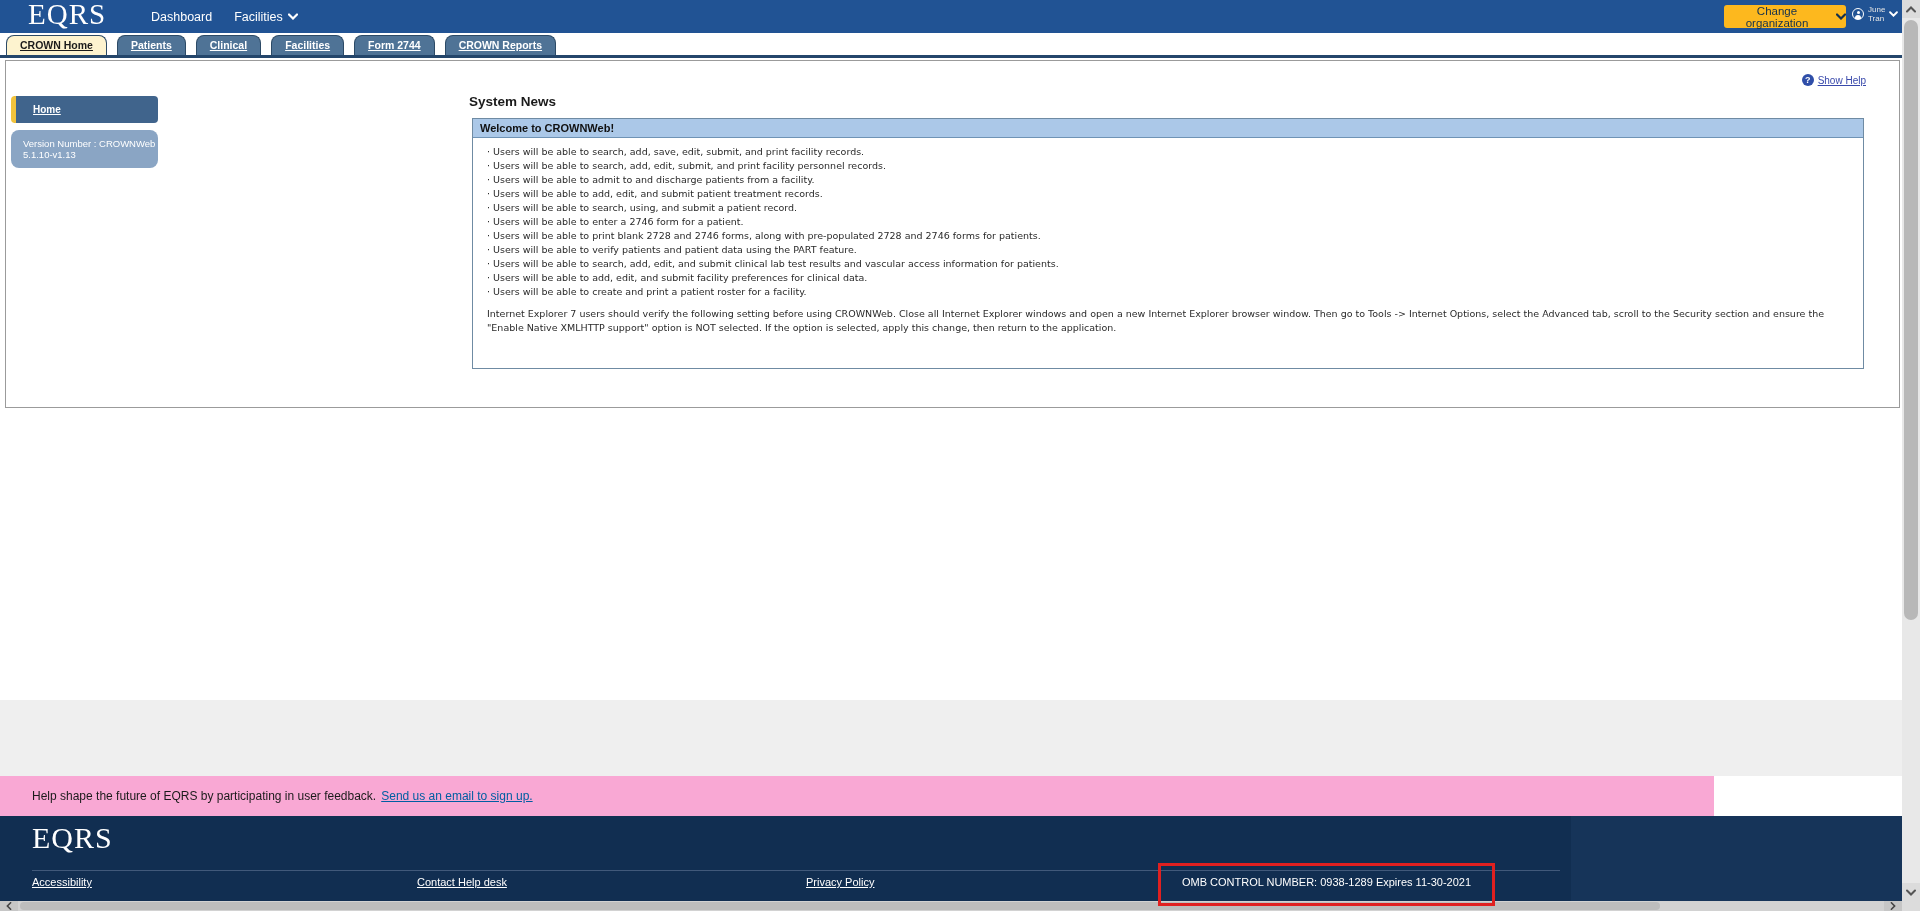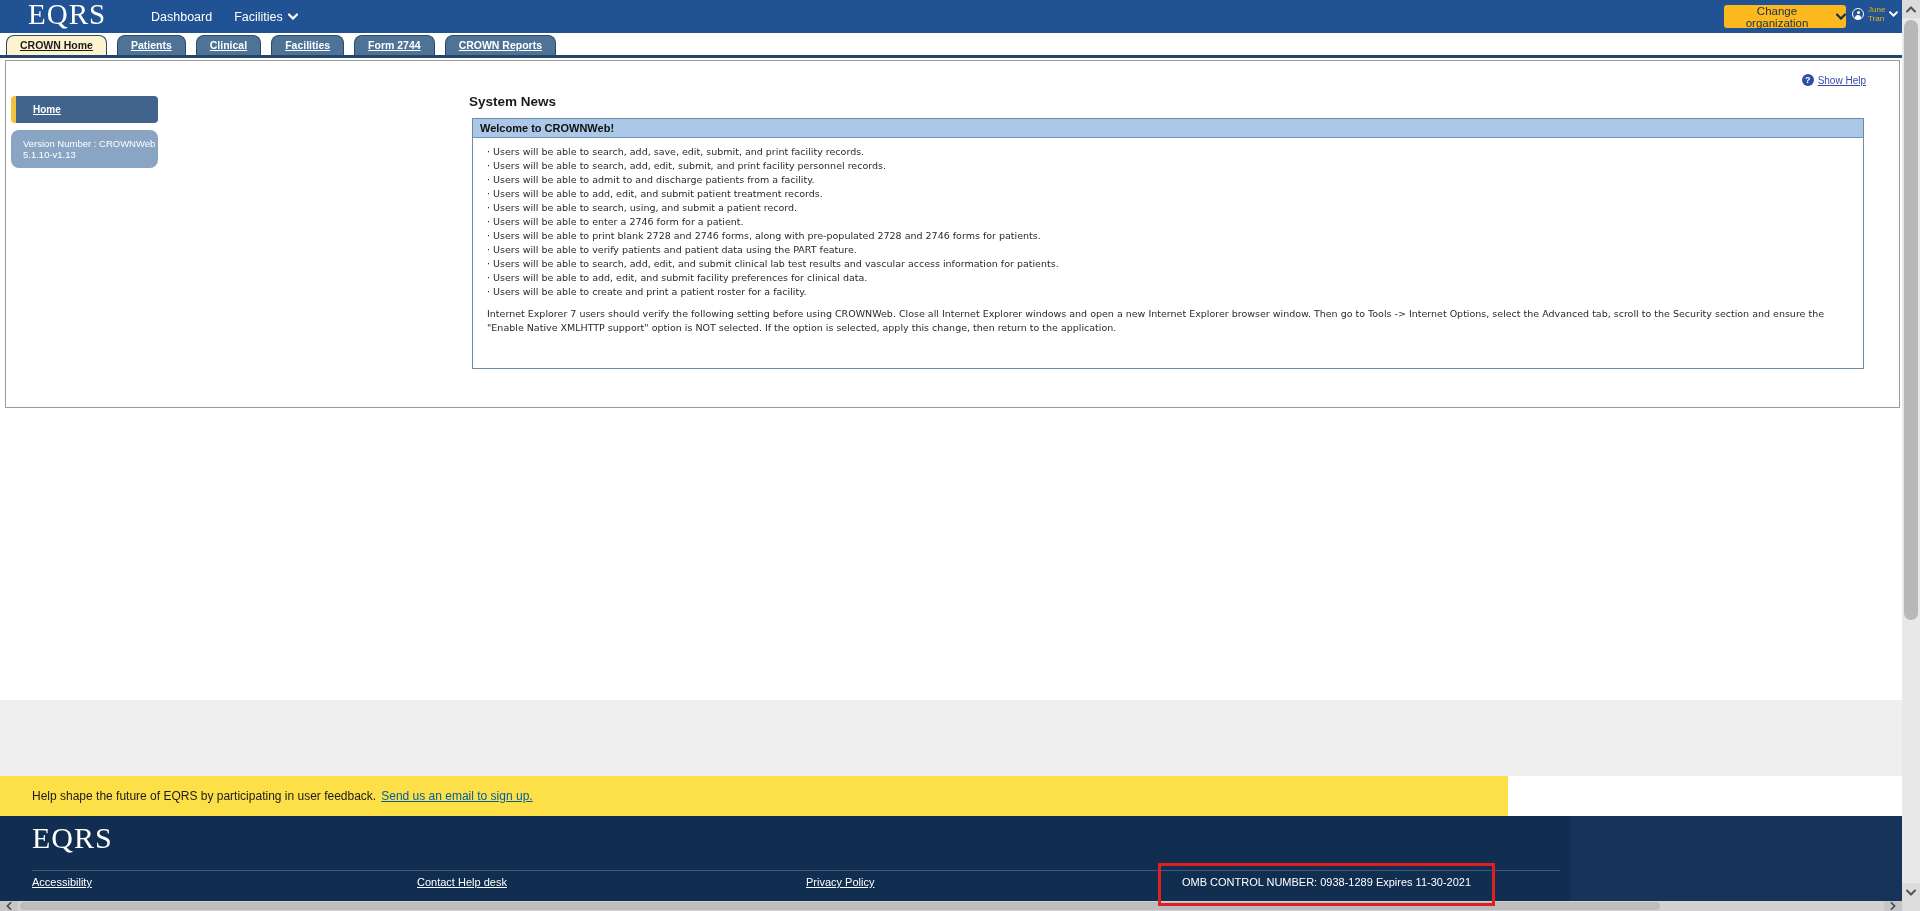--- a/index.html
+++ b/index.html
@@ -11,21 +11,21 @@
   .topbar { position:absolute; left:0; top:0; width:1902px; height:33px; background:#215394; }
   .brand { position:absolute; left:28px; top:-2px; color:#fff;
            font-family:"Liberation Serif", serif; font-size:29px; letter-spacing:1px; }
   .topnav { position:absolute; left:151px; top:0; height:33px; display:flex; align-items:center; gap:22px; }
   .topnav .navitem { color:#fff; font-size:12.5px; display:flex; align-items:center; gap:5px; cursor:pointer; }
   .chev { display:inline-block; }
   .btn-change-org { position:absolute; left:1724px; top:5px; width:122px; height:23px;
                     background:#fdb81e; border:none; border-radius:3px; color:#13304e;
                     font-size:11.5px; font-family:"Liberation Sans",sans-serif;
                     display:flex; align-items:center; justify-content:center; gap:6px; cursor:pointer; }
-  .userbox { position:absolute; left:1852px; top:5px; display:flex; align-items:center; gap:4px; color:#eab308; }
+  .userbox { position:absolute; left:1852px; top:5px; display:flex; align-items:center; gap:4px; color:#e5e5e5; }
   .user-icon { width:12px; height:12px; border:1px solid #fff; border-radius:50%; position:relative; }
   .user-icon:before { content:""; position:absolute; left:3.5px; top:1.5px; width:3px; height:3px; border-radius:50%; background:#fff; }
   .user-icon:after  { content:""; position:absolute; left:2px; top:5.5px; width:6px; height:4px; border-radius:3px 3px 0 0; background:#fff; }
   .user-name { font-size:8px; line-height:9px; }
 
   
   .tabstrip { position:absolute; left:0; top:33px; width:1902px; height:25px; background:#fff; }
   .tabs { position:absolute; left:6px; top:2px; display:flex; gap:10px; }
   .tab { height:20px; line-height:19px; padding:0 13px; background:#4f7396;
          border:1px solid #2c4a66; border-bottom:none; border-radius:8px 8px 0 0;
@@ -57,21 +57,21 @@
                 font-size:11px; font-weight:bold; color:#101010; padding:3px 0 0 7px; }
   .welcome-bd { padding:7px 12px 0 14px; font-family:"DejaVu Sans", sans-serif;
                 font-size:9.5px; line-height:14px; color:#2a2a2a; }
   .welcome-bd .intro { margin-bottom:0; }
   .welcome-bd ul { list-style:none; }
   .welcome-bd li:before { content:"\00B7\0020"; }
   .ie-note { margin-top:8px; }
 
   
   .gray-strip { position:absolute; left:0; top:700px; width:1902px; height:76px; background:#efefef; }
-  .feedback-band { position:absolute; left:0; top:776px; width:1508px; height:40px; background:#fde047;
+  .feedback-band { position:absolute; left:0; top:776px; width:1714px; height:40px; background:#f9a8d4;
                    display:flex; align-items:center; padding-left:32px; font-size:12px; color:#1b1b1b; }
   .feedback-band a { color:#005ea2; text-decoration:underline; margin-left:5px; cursor:pointer; }
 
   
   .footer { position:absolute; left:0; top:816px; width:1902px; height:85px; background:#112e51; }
   .footer .rpanel { position:absolute; left:1571px; top:0; width:331px; height:85px; background:#163459; }
   .footer-logo { position:absolute; left:32px; top:5px; color:#fff;
                  font-family:"Liberation Serif", serif; font-size:30px; letter-spacing:1px; }
   .footer-div { position:absolute; left:32px; top:54px; width:1528px; height:1px; background:#41597a; }
   .flink { position:absolute; top:60px; color:#fff; font-size:11px; text-decoration:underline; cursor:pointer; }

